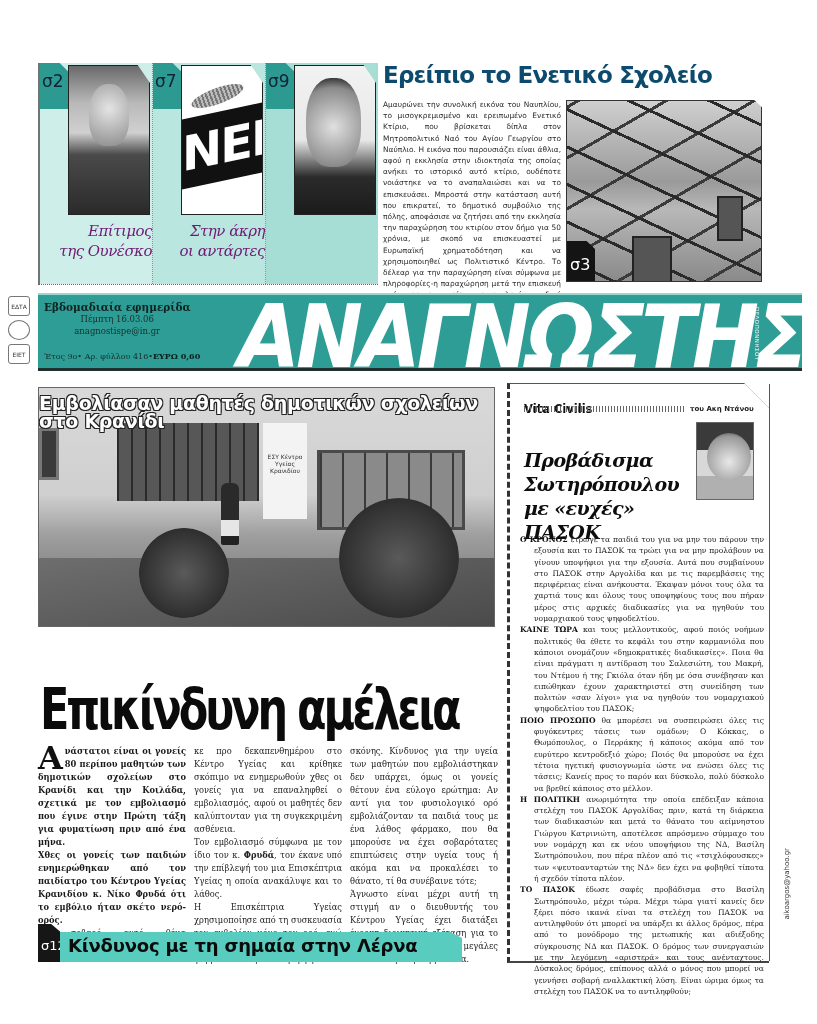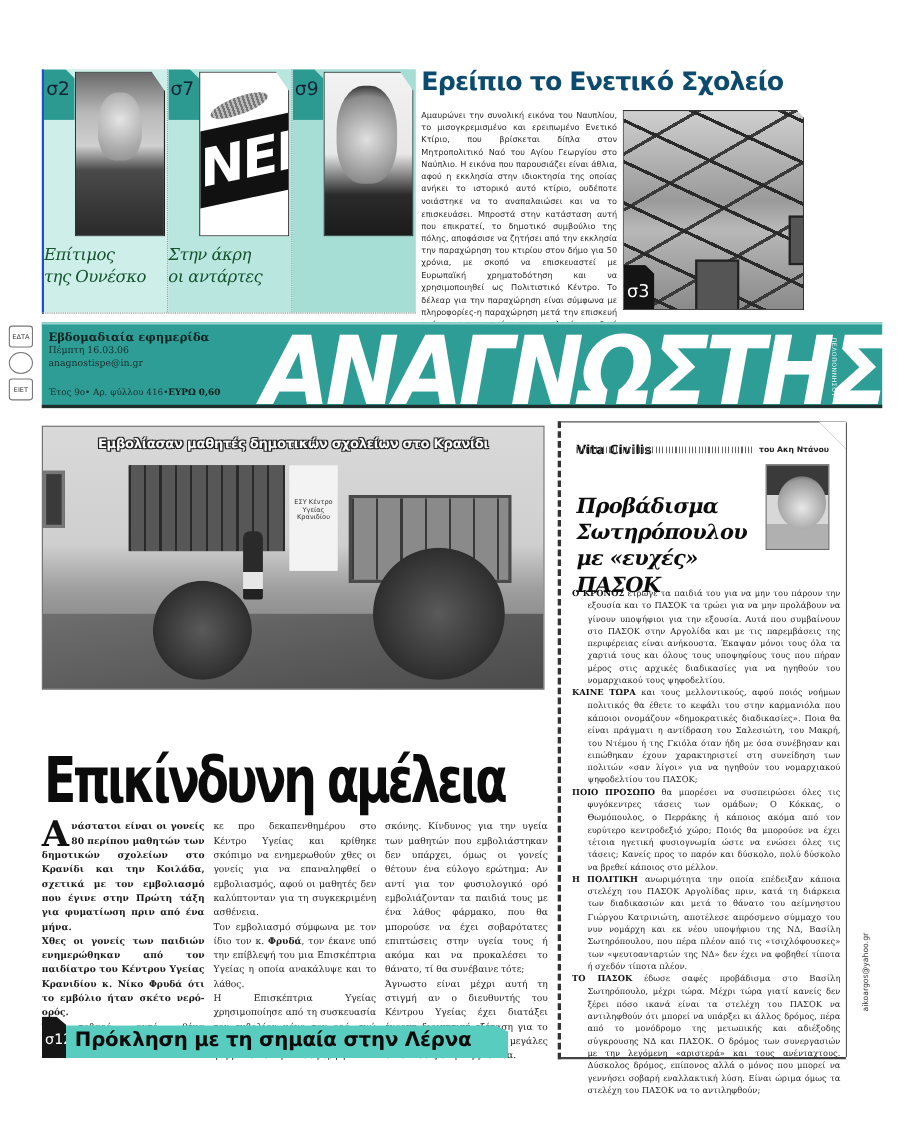--- a/index.html
+++ b/index.html
@@ -4,60 +4,60 @@
 <style>
   * { box-sizing: border-box; margin: 0; padding: 0; }
   html, body { width: 817px; height: 1024px; background: #ffffff; overflow: hidden; }
   body { position: relative; font-family: "DejaVu Serif", serif; color: #1a1a1a; }
 
   
   .teasers { position: absolute; left: 38px; top: 63px; width: 340px; height: 222px; display: flex; border-bottom: 1px dotted #666; }
   .teaser { position: relative; flex: 1; background: #cdeee9; border-right: 1px dotted #6a9f99; }
   .teaser:nth-child(2) { background: #b9e6df; }
   .teaser:nth-child(3) { background: #a6ddd5; border-right: none; text-decoration: underline; }
-  .teaser:first-child { border-left: 2px solid #1d4ed8; }
+  .teaser:first-child { border-left: 2px solid #737373; }
   .teaser .page-tab { position: absolute; left: 0; top: 0; width: 28px; height: 46px; background: #2d9a92; color: #123; font-family: "DejaVu Sans", sans-serif; font-size: 17px; padding: 8px 0 0 2px; clip-path: polygon(0 0, 70% 0, 100% 18%, 100% 100%, 0 100%); }
   .teaser .photo { position: absolute; left: 28px; top: 2px; right: 2px; height: 150px; border: 1px solid #222; clip-path: polygon(0 0, 85% 0, 100% 12%, 100% 100%, 0 100%); overflow: hidden; }
   .photo.man1 { background: linear-gradient(180deg, #6a6a6a 0%, #b9b9b9 25%, #d0d0d0 45%, #4a4a4a 60%, #2a2a2a 100%); }
   .photo.man1::before { content: ""; position: absolute; left: 25%; top: 12%; width: 50%; height: 42%; border-radius: 45% 45% 40% 40%; background: radial-gradient(circle at 50% 40%, #e4e4e4, #8b8b8b); }
   .photo.no { background: #fff; }
   .photo.no .no-stamp { position: absolute; left: 0; right: 0; top: 45px; height: 70px; background: #111; transform: skewY(-12deg); color: #fff; font-family: "DejaVu Sans", sans-serif; font-weight: bold; font-size: 48px; text-align: center; line-height: 70px; letter-spacing: -2px; }
   .photo.no .scribble { position: absolute; left: 8px; top: 22px; width: 55px; height: 16px; background: repeating-linear-gradient(90deg,#777 0 2px,#bbb 2px 4px); border-radius: 50%; transform: rotate(-20deg); }
   .photo.man3 { background: linear-gradient(180deg, #f2f2f2 0%, #e8e8e8 50%, #2b2b2b 75%, #1b1b1b 100%); }
   .photo.man3::before { content: ""; position: absolute; left: 14%; top: 8%; width: 68%; height: 60%; border-radius: 45% 45% 42% 42%; background: radial-gradient(circle at 50% 55%, #e0e0e0, #8a8a8a 70%, #2c2c2c 90%); }
-  .teaser .caption { position: absolute; left: 0; right: 0; top: 158px; text-align: left; font-family: "DejaVu Serif", serif; font-style: italic; font-size: 15px; line-height: 20px; color: #14532d; letter-spacing: -0.5px; }
+  .teaser .caption { position: absolute; left: 0; right: 0; top: 158px; text-align: right; font-family: "DejaVu Serif", serif; font-style: italic; font-size: 15px; line-height: 20px; color: #701a75; letter-spacing: -0.5px; }
 
   
   .ruin-title { position: absolute; left: 383px; top: 62px; font-family: "DejaVu Sans", sans-serif; font-weight: bold; font-size: 23px; letter-spacing: -0.8px; color: #0c4a6e; }
   .ruin-body { position: absolute; left: 383px; top: 99px; width: 178px; font-size: 7.4px; line-height: 11.2px; text-align: justify; color: #2a2a2a; font-family: "DejaVu Sans", sans-serif; }
-  .ruin-photo { position: absolute; left: 566px; top: 100px; width: 165px; height: 182px; border: 1px solid #333; overflow: hidden; clip-path: polygon(0 0, 96% 0, 100% 4%, 100% 100%, 0 100%);
+  .ruin-photo { position: absolute; left: 566px; top: 100px; width: 196px; height: 182px; border: 1px solid #333; overflow: hidden; clip-path: polygon(0 0, 96% 0, 100% 4%, 100% 100%, 0 100%);
     background:
       repeating-linear-gradient(25deg, transparent 0 18px, #2a2a2a 18px 21px, transparent 21px 34px),
       repeating-linear-gradient(-30deg, transparent 0 26px, #3a3a3a 26px 29px, transparent 29px 44px),
       linear-gradient(180deg, #cfcfcf 0%, #9a9a9a 45%, #b8b8b8 60%, #8a8a8a 100%); }
   .ruin-photo .window { position: absolute; background: #555; border: 2px solid #222; }
   .ruin-photo .tab { position: absolute; left: 0; bottom: 0; width: 28px; height: 40px; background: #141414; color: #fff; font-family: "DejaVu Sans", sans-serif; font-size: 16px; padding: 14px 0 0 3px; clip-path: polygon(0 0, 70% 0, 100% 20%, 100% 100%, 0 100%); }
 
   
   .logos { position: absolute; left: 4px; top: 296px; width: 30px; height: 72px; }
   .logo { width: 22px; height: 20px; margin: 0 auto 4px; border: 1px solid #777; border-radius: 3px; font-family: "DejaVu Sans", sans-serif; font-size: 6px; text-align: center; line-height: 20px; color: #333; }
   .logo.round { border-radius: 50%; }
-  .masthead { position: absolute; left: 38px; top: 293px; width: 764px; height: 78px; background: #2d9d96; border-top: 2px solid #9bd6d1; border-bottom: 3px solid #1f2f2e; }
+  .masthead { position: absolute; left: 38px; top: 293px; width: 764px; height: 78px; background: #2d9d96; border-top: 2px solid #9bd6d1; border-bottom: 3px solid #1f2f2e; text-align: center; }
   .mh-info { position: absolute; left: 6px; top: 6px; font-family: "DejaVu Serif", serif; color: #0f2220; }
   .mh-weekly { font-weight: bold; font-size: 10.5px; }
   .mh-date, .mh-email { font-size: 8.5px; line-height: 12px; color: #1a2e2c; }
   .mh-issue { position: absolute; left: 6px; top: 56px; font-size: 8px; color: #1a2e2c; font-family: "DejaVu Serif", serif; }
   .mh-issue b { font-weight: bold; color: #0a1a18; }
   .mh-title { position: absolute; left: 200px; top: -8px; font-family: "DejaVu Sans", sans-serif; font-weight: bold; font-style: italic; font-size: 80px; letter-spacing: -4px; color: #fff; transform: scaleY(1.08); transform-origin: top; }
   .mh-sub { position: absolute; right: 42px; top: 12px; writing-mode: vertical-rl; font-size: 5.5px; color: #eaf7f6; letter-spacing: 0.5px; font-family: "DejaVu Sans", sans-serif; }
 
   
   .main-photo { position: absolute; left: 38px; top: 387px; width: 457px; height: 240px; border: 1px solid #666; overflow: hidden;
     background: linear-gradient(180deg, #d9d9d9 0%, #cfcfcf 45%, #9e9e9e 62%, #858585 80%, #5f5f5f 100%); }
-  .main-photo .mp-headline { position: absolute; left: 0; right: 0; top: 6px; text-align: center; font-family: "DejaVu Sans", sans-serif; font-weight: bold; font-size: 12px; line-height: 18px; color: #fff; text-shadow: 1px 1px 0 #222, -1px -1px 0 #222, 1px -1px 0 #222, -1px 1px 0 #222; letter-spacing: -0.3px; }
+  .main-photo .mp-headline { position: absolute; left: 0; right: 0; top: 6px; font-family: "DejaVu Sans", sans-serif; font-weight: bold; font-size: 19px; line-height: 18px; color: #fff; text-shadow: 1px 1px 0 #222, -1px -1px 0 #222, 1px -1px 0 #222, -1px 1px 0 #222; letter-spacing: -0.3px; }
   .mp-door { position: absolute; left: 78px; top: 35px; width: 142px; height: 78px; background: repeating-linear-gradient(90deg, #2a2a2a 0 2px, #575757 2px 14px), #333; }
   .mp-sign { position: absolute; left: 224px; top: 35px; width: 44px; height: 96px; background: #f3f3f3; font-family: "DejaVu Sans", sans-serif; font-size: 6px; color: #333; text-align: center; padding-top: 30px; }
   .mp-window { position: absolute; left: 278px; top: 62px; width: 148px; height: 80px; background: repeating-linear-gradient(90deg, #3a3a3a 0 2px, #8a8a8a 2px 22px); border: 3px solid #4a4a4a; }
   .mp-window-left { position: absolute; left: 0; top: 40px; width: 20px; height: 52px; background: #3a3a3a; border: 3px solid #777; }
   .mp-wall { position: absolute; left: 0; top: 170px; width: 100%; height: 70px; background: linear-gradient(170deg, #6e6e6e, #4a4a4a); }
   .mp-bush { position: absolute; border-radius: 50%; background: radial-gradient(circle, #5a5a5a, #2e2e2e 70%, transparent 72%); }
   .mp-person { position: absolute; left: 182px; top: 95px; width: 18px; height: 62px; background: linear-gradient(180deg, #2a2a2a 0 60%, #e6e6e6 60% 85%, #222 85%); border-radius: 6px 6px 2px 2px; }
 
   .main-headline { position: absolute; left: 40px; top: 676px; width: 455px; font-family: "DejaVu Sans", sans-serif; font-weight: bold; font-size: 50px; letter-spacing: -3.5px; color: #0b0b0b; transform: scaleX(0.86) scaleY(1.15); transform-origin: left top; white-space: nowrap; }
 
@@ -173,21 +173,21 @@
     <p>Η Επισκέπτρια Υγείας χρησιμοποίησε από τη συσκευασία του εμβολίου μόνο τον ορό, ενώ παρέλειψε να τον αναμείξει με το φάρμακο που ήταν σε μορφή</p>
   </div>
   <div class="col">
     <p>σκόνης. Κίνδυνος για την υγεία των μαθητών που εμβολιάστηκαν δεν υπάρχει, όμως οι γονείς θέτουν ένα εύλογο ερώτημα: Αν αντί για τον φυσιολογικό ορό εμβολιάζονταν τα παιδιά τους με ένα λάθος φάρμακο, που θα μπορούσε να έχει σοβαρότατες επιπτώσεις στην υγεία τους ή ακόμα και να προκαλέσει το θάνατο, τί θα συνέβαινε τότε;</p>
     <p>Άγνωστο είναι μέχρι αυτή τη στιγμή αν ο διευθυντής του Κέντρου Υγείας έχει διατάξει ένορκη διοικητική εξέταση για το θέμα, το οποίο έχει πάρει μεγάλες διαστάσεις στην Ερμιονίδα.</p>
   </div>
 </div>
 
 <div class="bottom-banner">
   <div class="bb-bar">
-    <div class="bb-text">Πρόκληση με τη σημαία στην Λέρνα</div>
+    <div class="bb-text">Κίνδυνος με τη σημαία στην Λέρνα</div>
   </div>
   <div class="bb-tab">σ12</div>
 </div>
 
 <div class="opinion">
   <div class="op-corner"></div>
   <div class="op-label">Vita Civilis</div>
   <div class="op-rule"></div>
   <div class="op-author">του Ακη Ντάνου</div>
   <div class="op-photo"></div>

